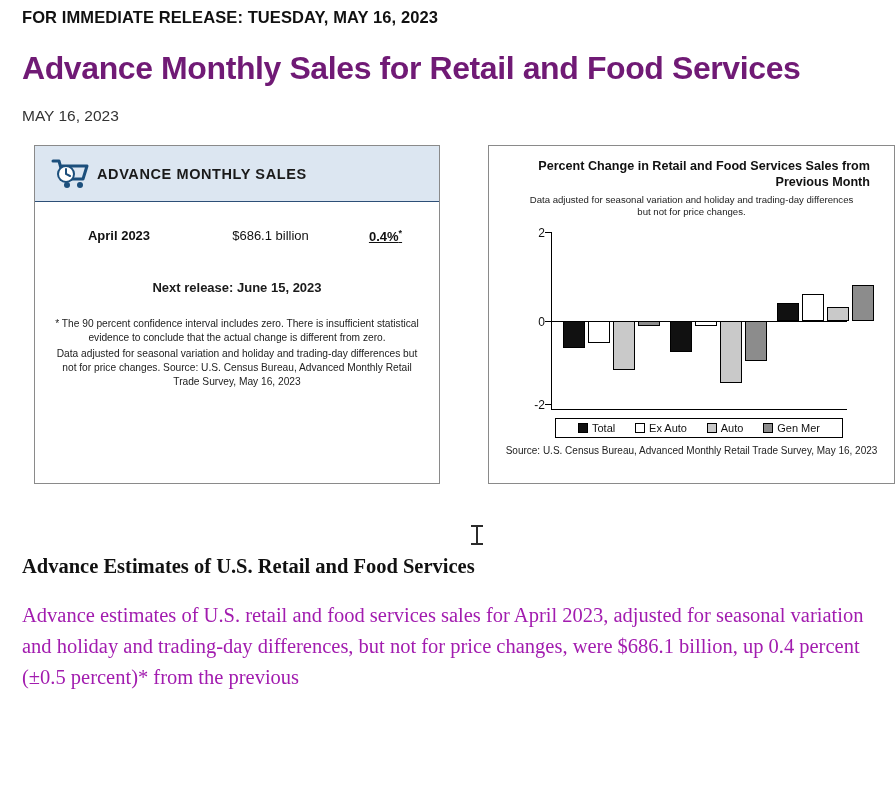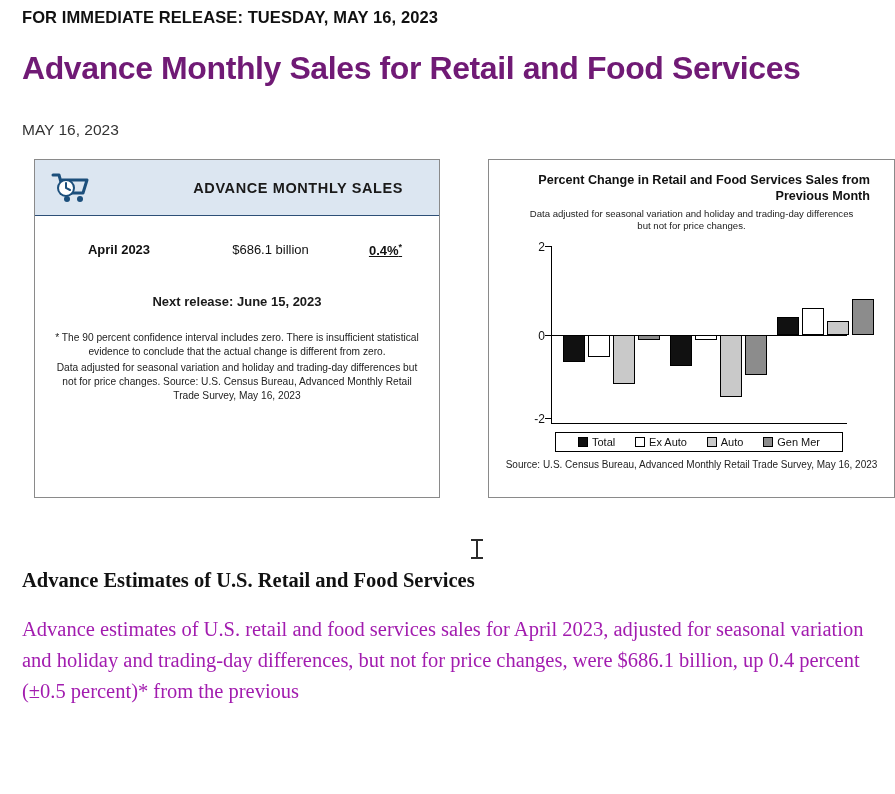--- a/index.html
+++ b/index.html
@@ -36,21 +36,21 @@
     line-height: 46px;
     color: #701a75;
     margin: 18px 0 0 0;
     letter-spacing: -0.4px;
     max-width: 860px;
   }
   .meta {
     font-family: "Liberation Sans", sans-serif;
     font-size: 15.5px;
     color: #333333;
-    margin-top: 26px;
+    margin-top: 12px;
     line-height: 26px;
   }
   .figures {
     margin-top: 16px;
     position: relative;
     height: 350px;
   }
   
   .left-panel {
     position: absolute;
@@ -72,27 +72,27 @@
   }
   .lp-header .cart {
     width: 52px;
     margin-left: 10px;
     display: flex;
     align-items: center;
     justify-content: center;
   }
   .lp-header .hdr-text {
     flex: 1;
-    text-align: right;
+    text-align: left;
     font-family: "Liberation Sans", sans-serif;
     font-weight: bold;
     font-size: 14.5px;
     letter-spacing: 0.6px;
     color: #1a1a1a;
-    padding-right: 36px;
+    padding-right: 48px;
   }
   .lp-rows {
     padding-top: 26px;
   }
   .lp-row {
     display: flex;
     align-items: flex-start;
     font-family: "Liberation Sans", sans-serif;
     font-size: 13px;
     color: #111111;

